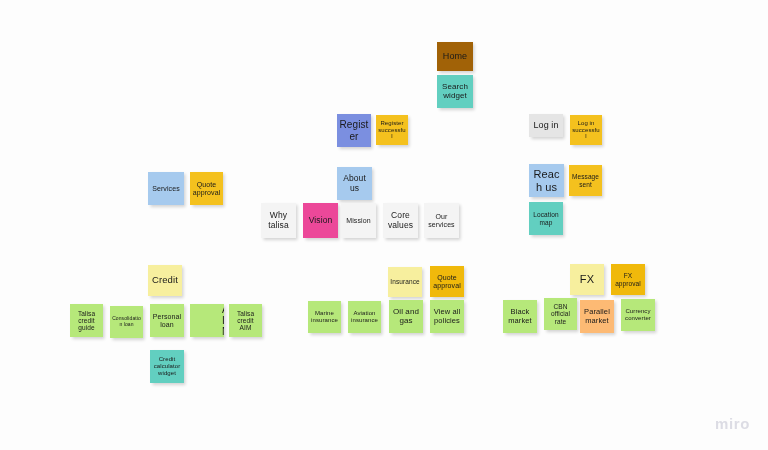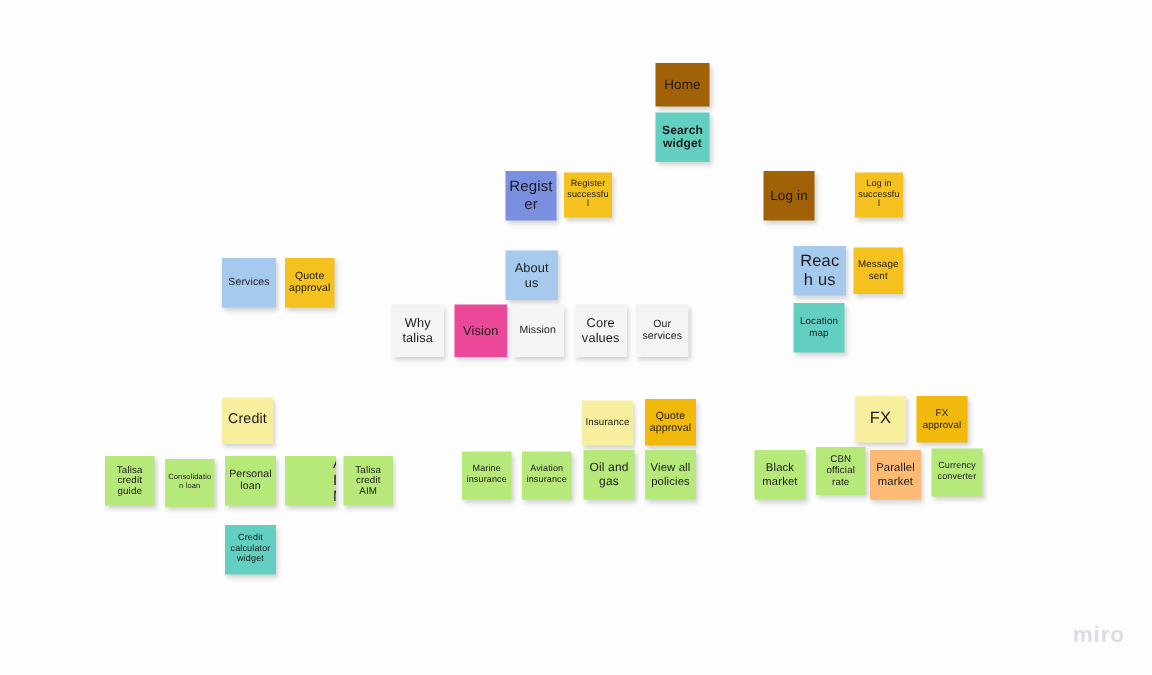--- a/index.html
+++ b/index.html
@@ -52,30 +52,30 @@
   }
 </style>
 </head>
 <body>
 
 <div id="board" style="background: rgb(253, 253, 253);">
   <div id="notes-layer">
       <div class="note" style="left: 437px; top: 42px; width: 36px; height: 29px; background: #a16207; font-size: 9px;">
         <span>Home</span>
       </div>
-      <div class="note" style="left: 437px; top: 75px; width: 36px; height: 33px; background: rgb(98, 207, 192); font-size: 8px; font-weight: bold;">
+      <div class="note" style="left: 437px; top: 75px; width: 36px; height: 33px; background: rgb(98, 207, 192); font-size: 8px;">
         <span>Search widget</span>
       </div>
       <div class="note" style="left: 337px; top: 114px; width: 34px; height: 33px; background: rgb(123, 143, 224); font-size: 10px;">
         <span>Register</span>
       </div>
       <div class="note" style="left: 376px; top: 115px; width: 32px; height: 30px; background: rgb(244, 193, 30); font-size: 6px;">
         <span>Register successful</span>
       </div>
-      <div class="note" style="left: 509px; top: 114px; width: 34px; height: 33px; background: #a16207; font-size: 9px;">
+      <div class="note" style="left: 529px; top: 114px; width: 34px; height: 23px; background: #e5e5e5; font-size: 9px;">
         <span>Log in</span>
       </div>
       <div class="note" style="left: 570px; top: 115px; width: 32px; height: 30px; background: rgb(244, 193, 30); font-size: 6px;">
         <span>Log in successful</span>
       </div>
       <div class="note" style="left: 148px; top: 172px; width: 36px; height: 33px; background: rgb(166, 202, 238); font-size: 7px;">
         <span>Services</span>
       </div>
       <div class="note" style="left: 190px; top: 172px; width: 33px; height: 33px; background: rgb(244, 193, 30); font-size: 7px;">
         <span>Quote approval</span>

